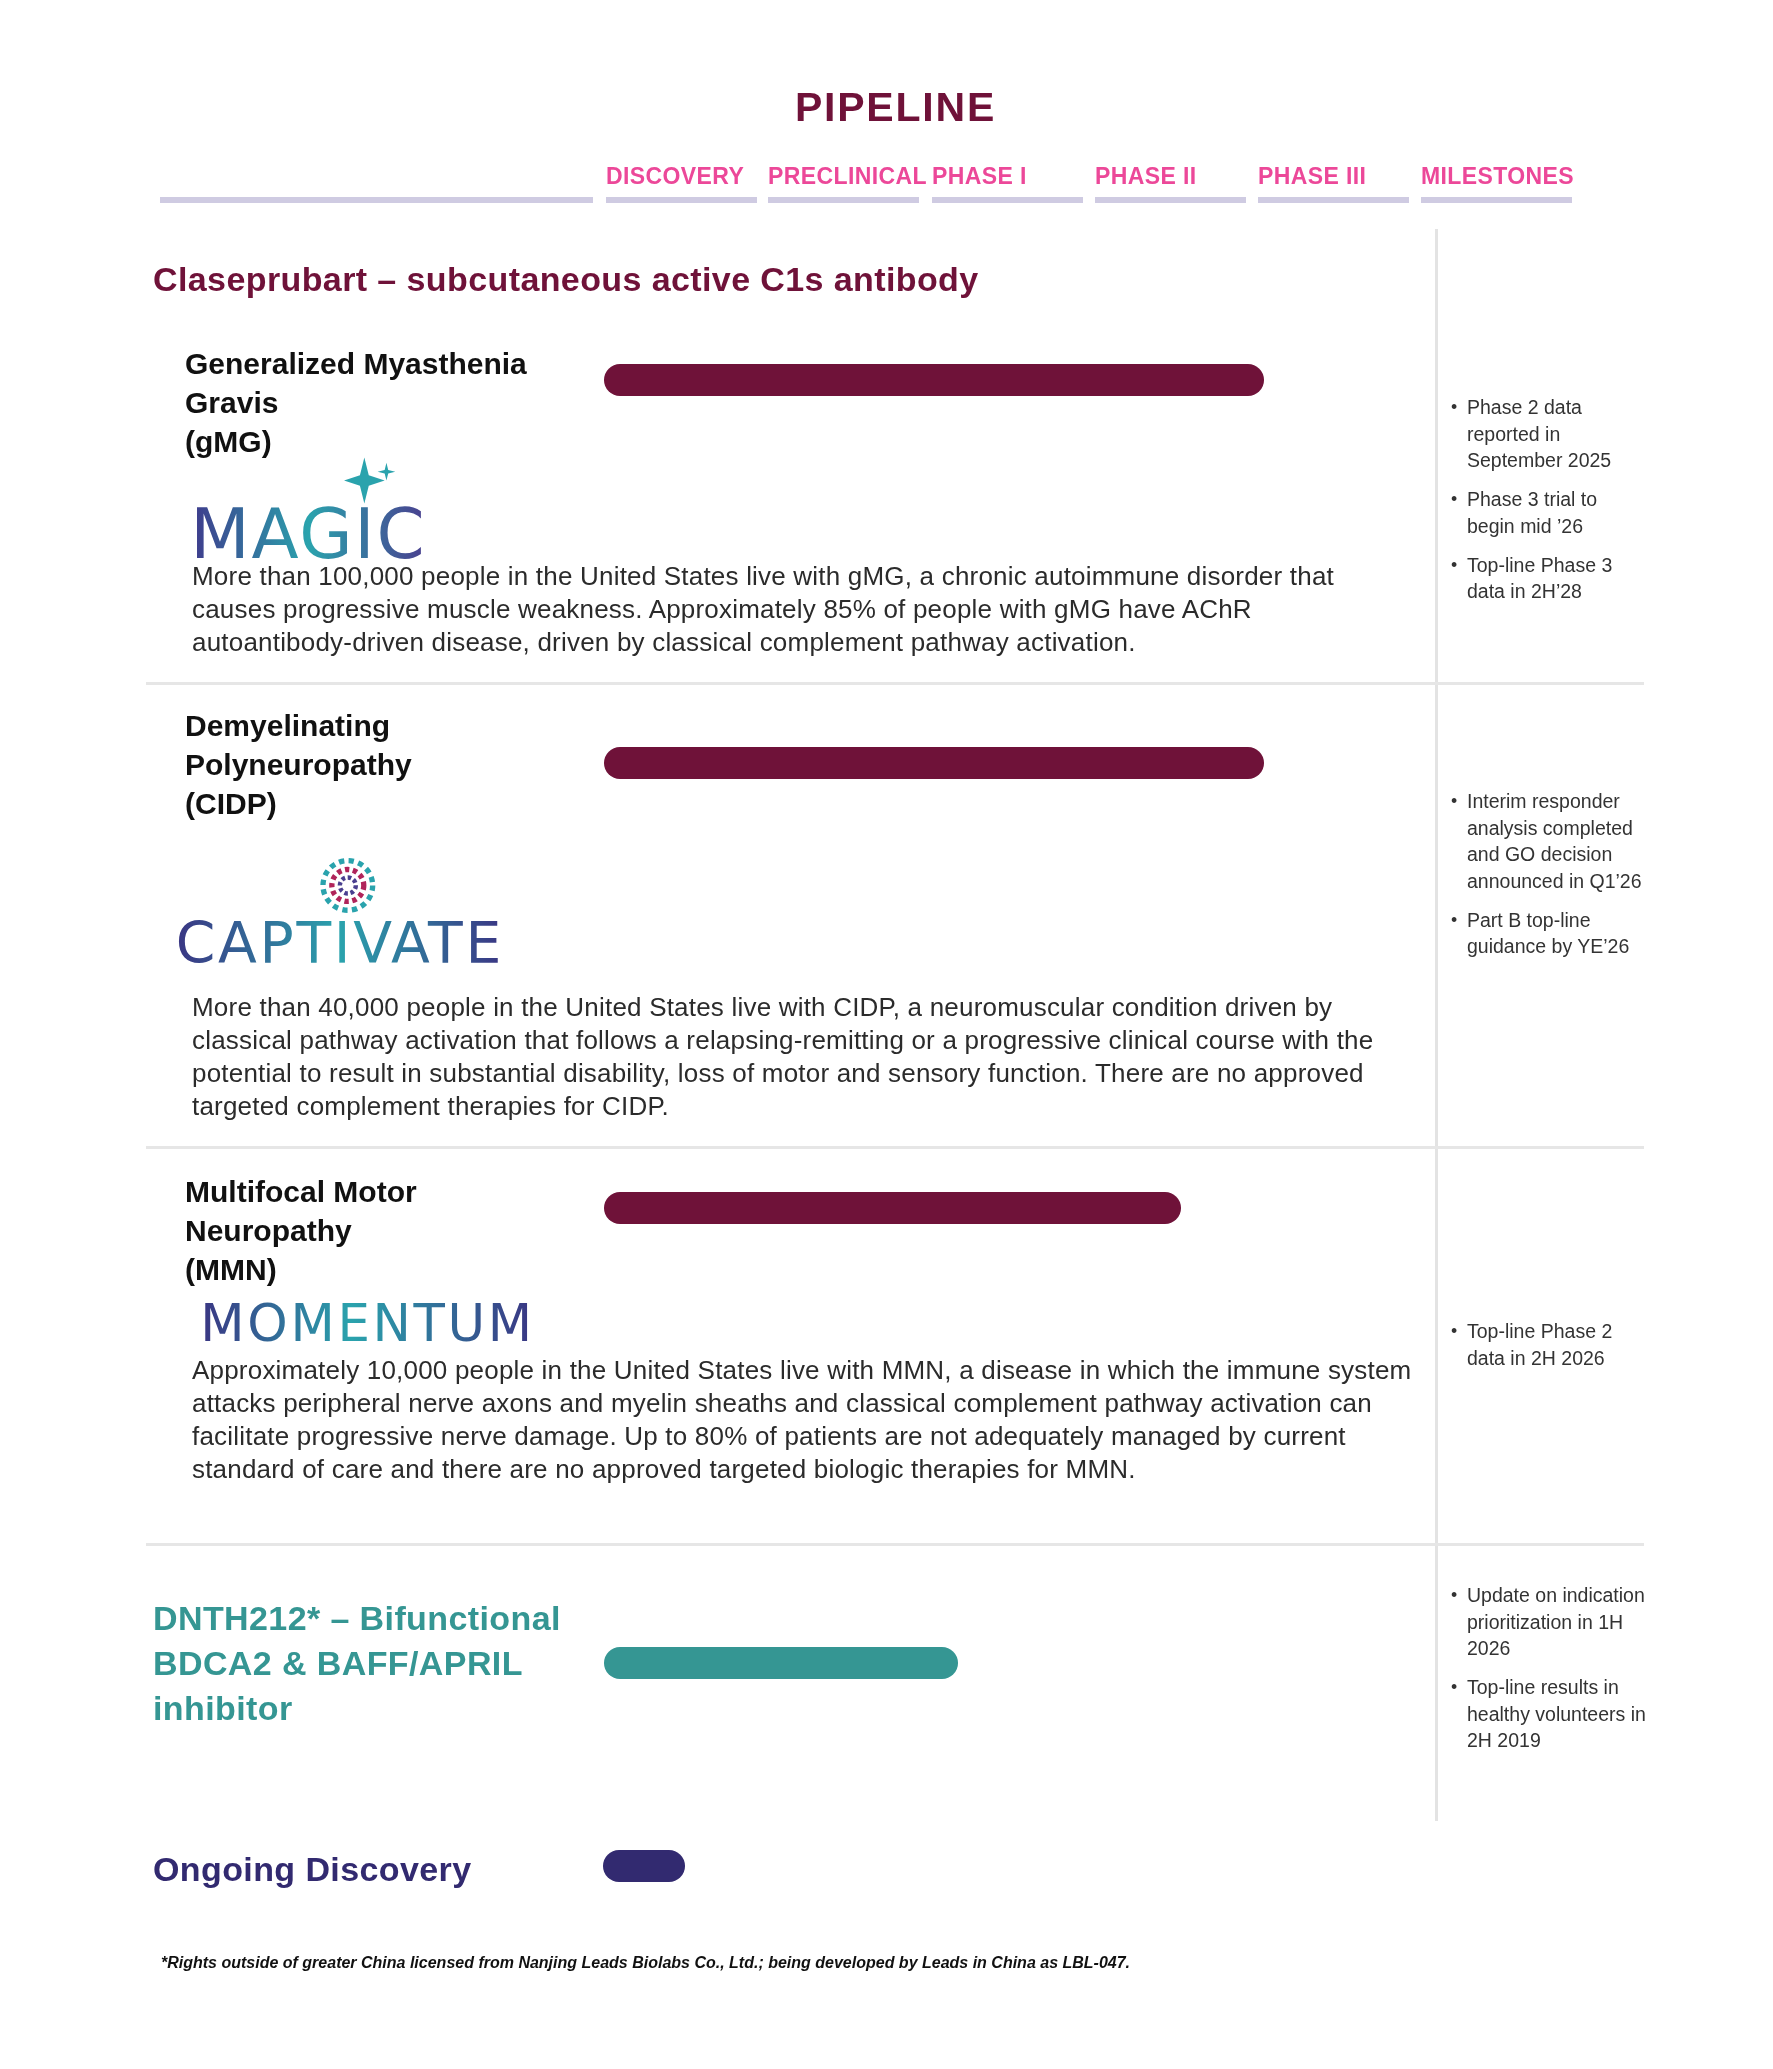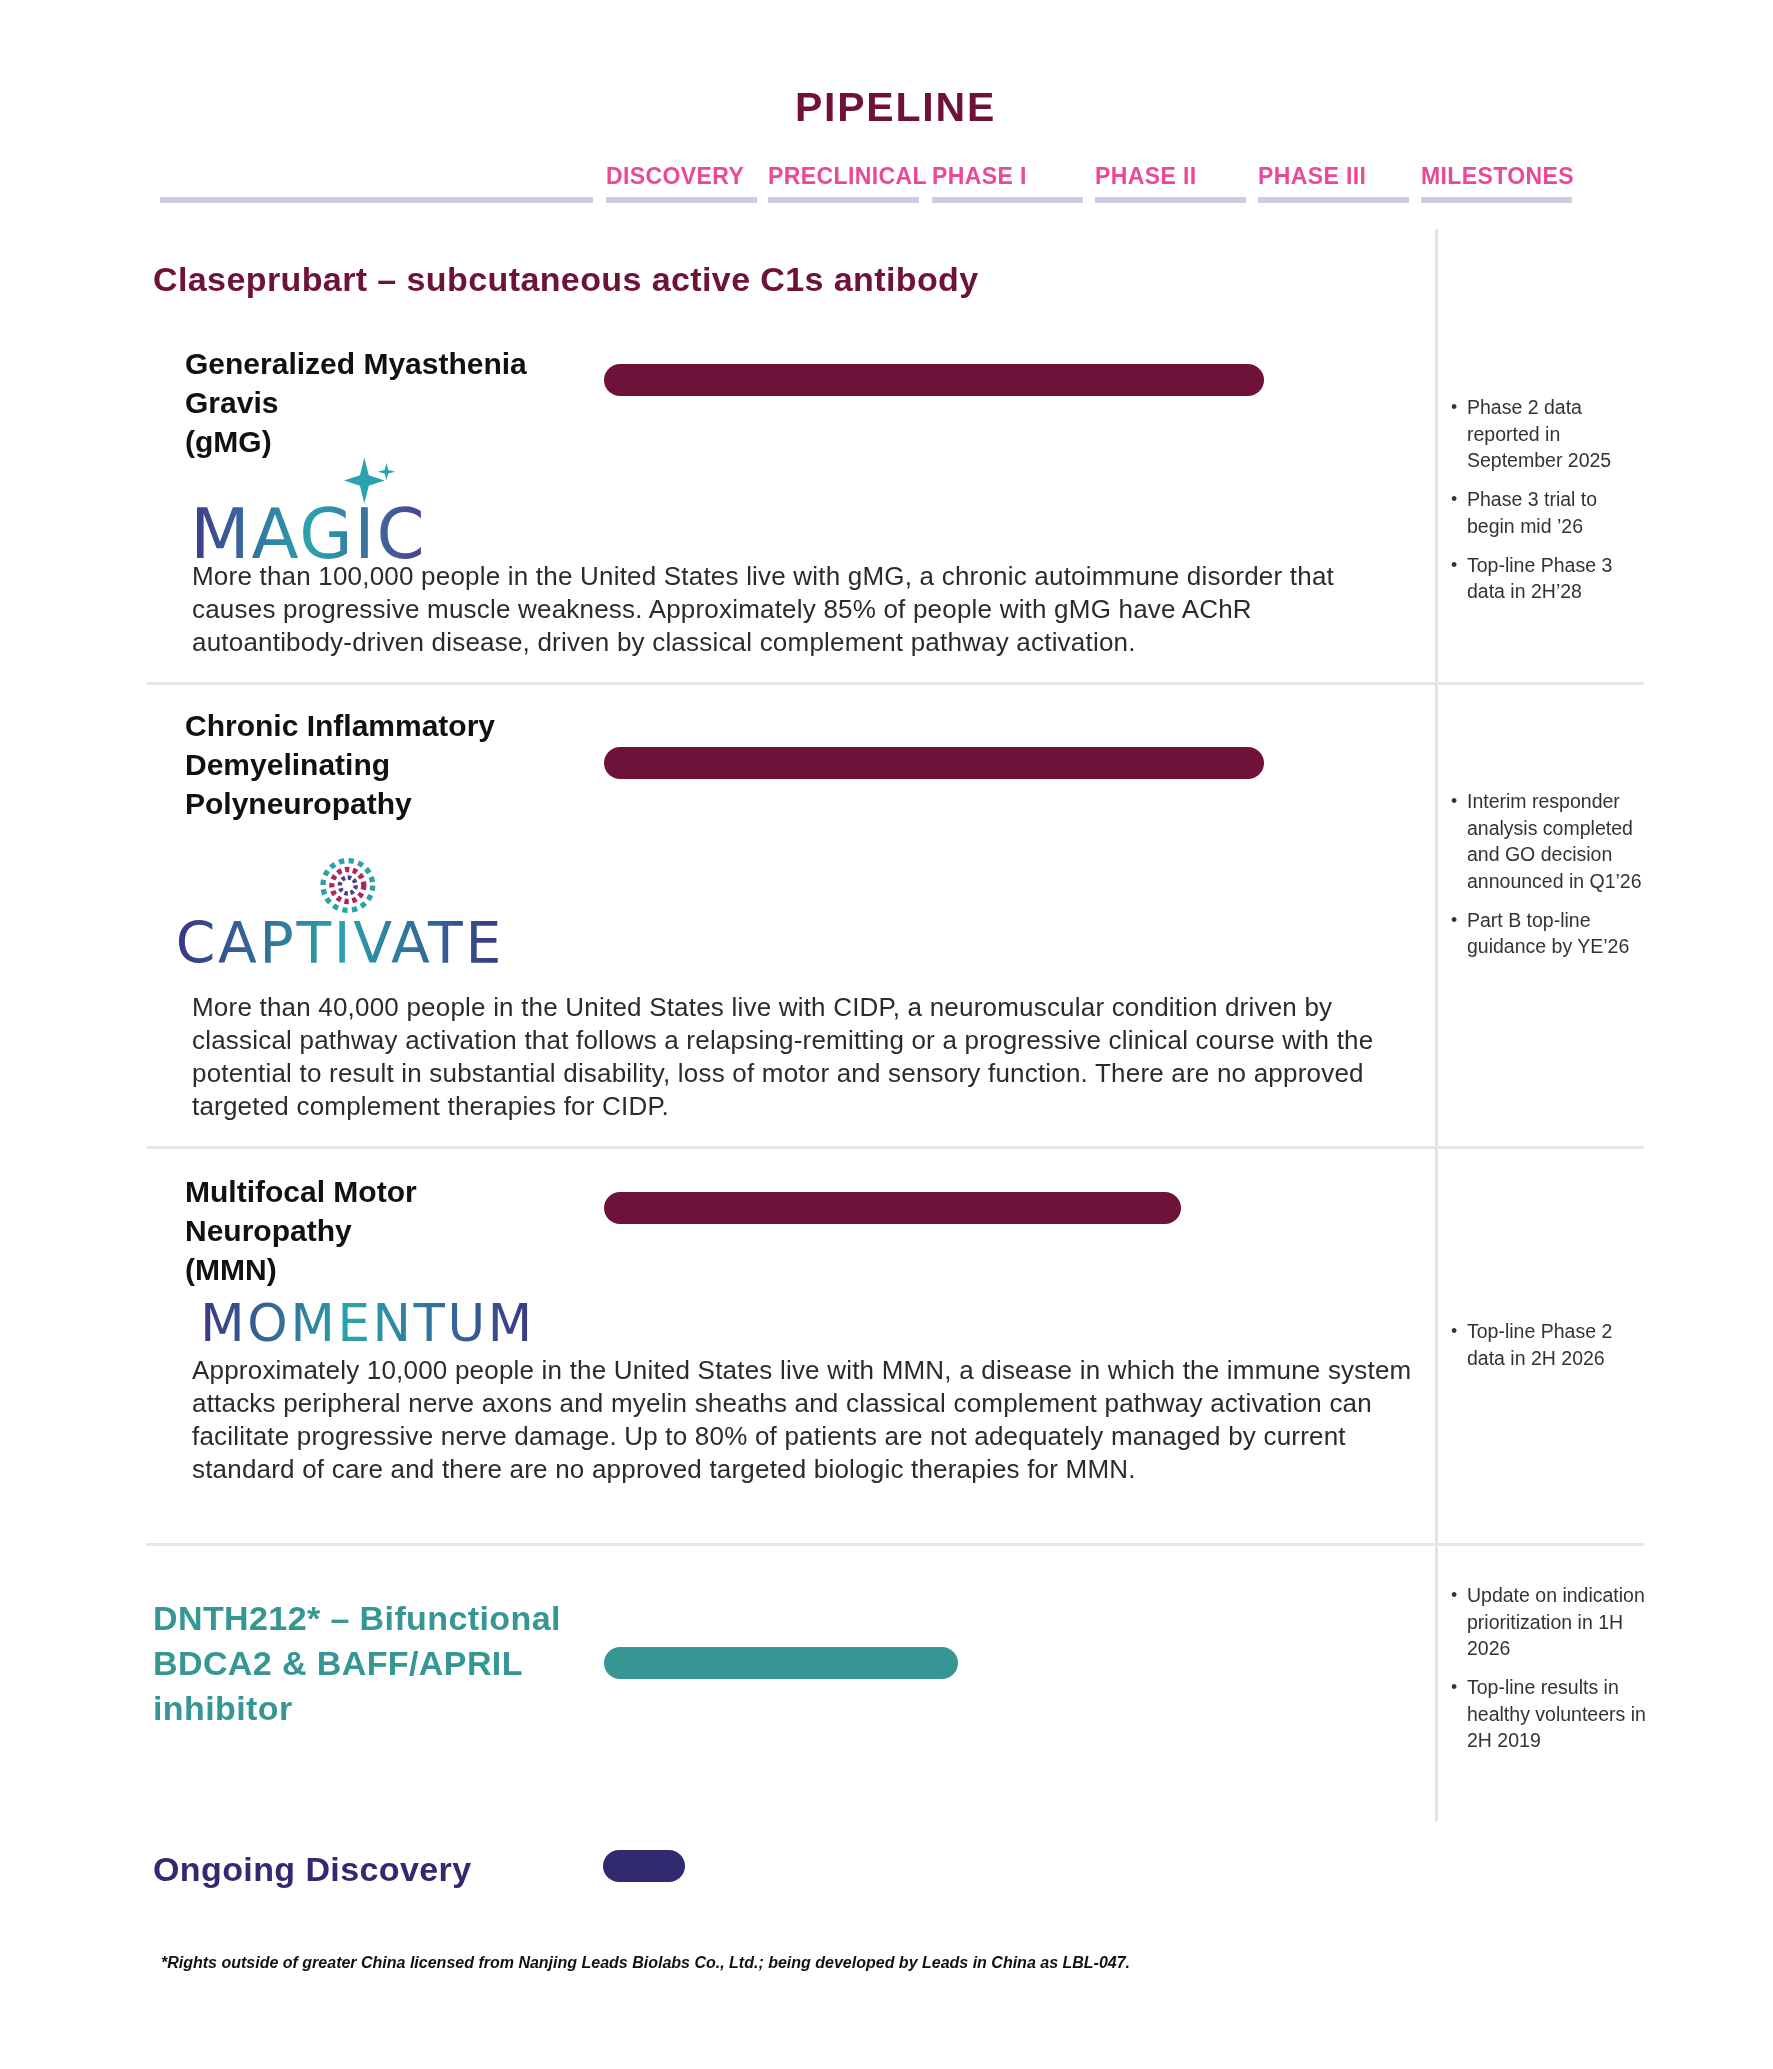--- a/index.html
+++ b/index.html
@@ -72,22 +72,22 @@
 
 <div class="abs miles" style="top:394px">
   <ul>
     <li>Phase 2 data reported in September 2025</li>
     <li>Phase 3 trial to begin mid ’26</li>
     <li>Top-line Phase 3 data in 2H’28</li>
   </ul>
 </div>
 
 <div class="abs indication" style="top:706px">
-  <div>Chronic Inflammatory</div>
   <div>Demyelinating Polyneuropathy</div>
+  <div>(CIDP)</div>
 </div>
 <div class="abs bar" style="left:604px;top:747px;width:660px;background:#6f1239;"></div>
 
 <div class="abs" style="left:174px;top:857px;width:337px;height:111px;">
   <svg width="337" height="111" viewBox="0 0 380 125">
     <defs>
       <linearGradient id="gCapt" x1="0" x2="1" y1="0" y2="0">
         <stop offset="0" stop-color="#3a3583"></stop>
         <stop offset="0.5" stop-color="#2aa3ad"></stop>
         <stop offset="1" stop-color="#3a3583"></stop>

